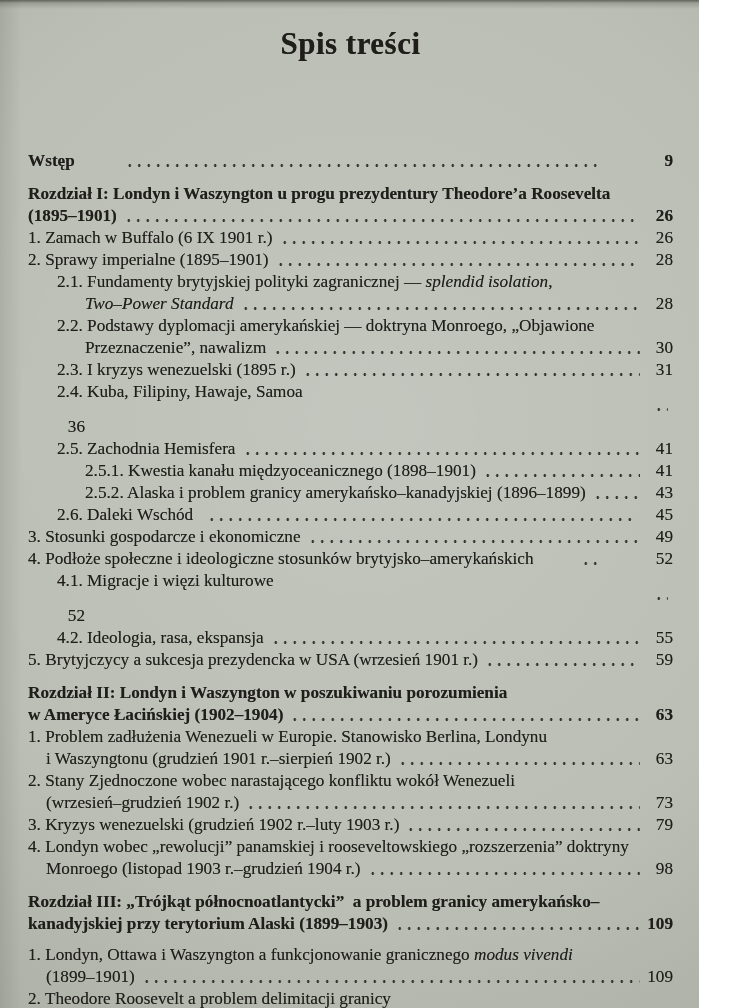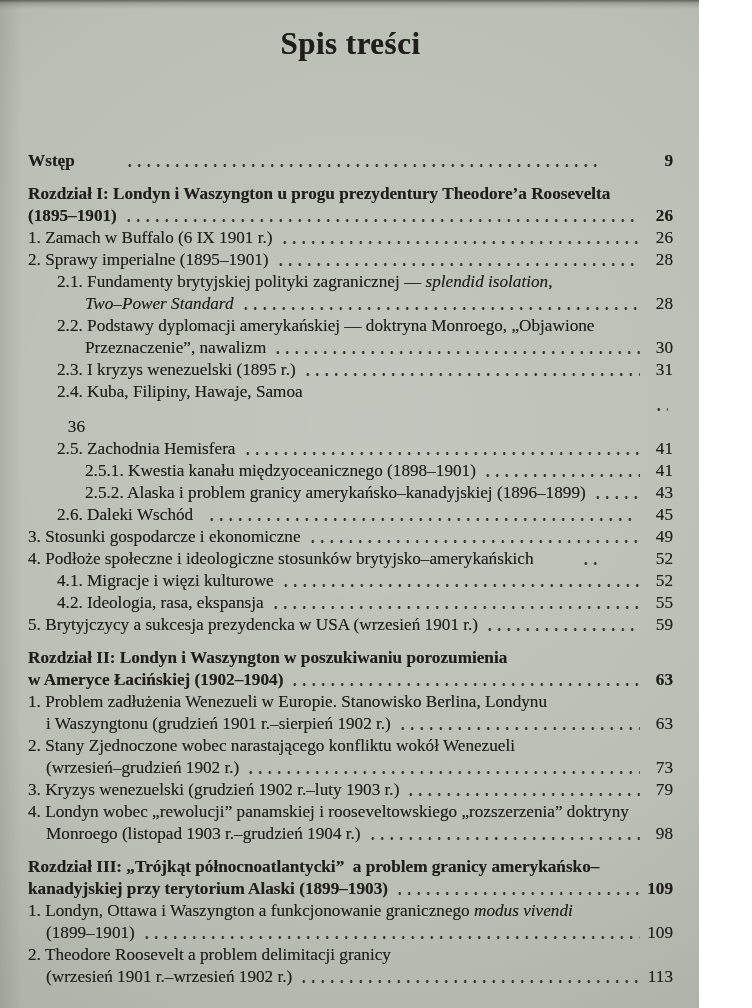--- a/index.html
+++ b/index.html
@@ -160,21 +160,21 @@
         </div>
       </div>
       <div class="entry">
         <div class="line" style="padding-left: 0px; gap: 40px;">
           <span class="txt"><span>4. Podłoże społeczne i ideologiczne stosunków brytyjsko–amerykańskich</span></span>
           <span class="leader"></span>
           <span class="pg">52</span>
         </div>
       </div>
       <div class="entry">
-        <div class="line" style="padding-left: 29px;">
+        <div class="line" style="padding-left: 29px; flex-direction: column;">
           <span class="txt"><span>4.1. Migracje i więzi kulturowe</span></span>
           <span class="leader"></span>
           <span class="pg">52</span>
         </div>
       </div>
       <div class="entry">
         <div class="line" style="padding-left: 29px;">
           <span class="txt"><span>4.2. Ideologia, rasa, ekspansja</span></span>
           <span class="leader"></span>
           <span class="pg">55</span>
@@ -238,21 +238,21 @@
         <div class="line" style="padding-left: 0px;">
           <span class="txt"><span>Rozdział III: „Trójkąt północnoatlantycki”  a problem granicy amerykańsko–</span></span>
         </div>
         <div class="line" style="padding-left: 0px; justify-content: flex-end;">
           <span class="txt"><span>kanadyjskiej przy terytorium Alaski (1899–1903)</span></span>
           <span class="leader"></span>
           <span class="pg">109</span>
         </div>
       </div>
       <div class="entry">
-        <div class="line" style="padding-left: 0px;">
+        <div class="line" style="padding-left: 0px; margin-top: 9px;">
           <span class="txt"><span>1. Londyn, Ottawa i Waszyngton a funkcjonowanie granicznego </span><span class="it">modus vivendi</span></span>
         </div>
         <div class="line" style="padding-left: 18px;">
           <span class="txt"><span>(1899–1901)</span></span>
           <span class="leader"></span>
           <span class="pg">109</span>
         </div>
       </div>
       <div class="entry">
         <div class="line" style="padding-left: 0px;">

